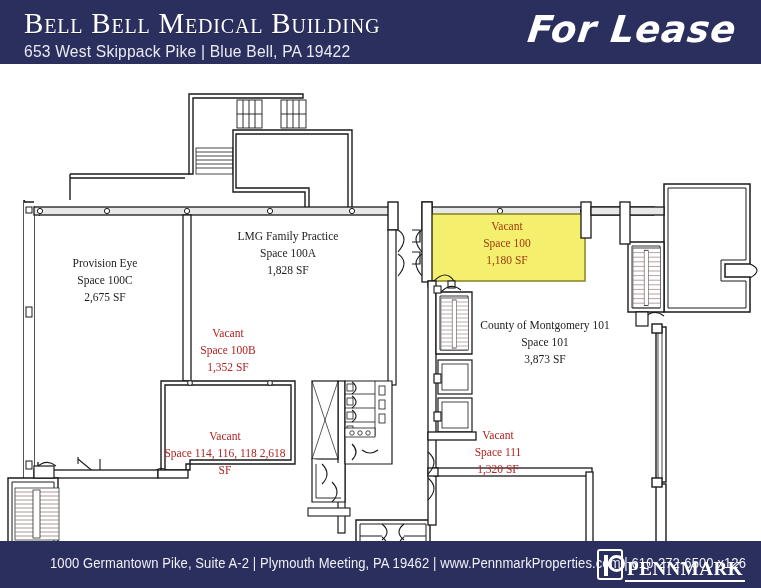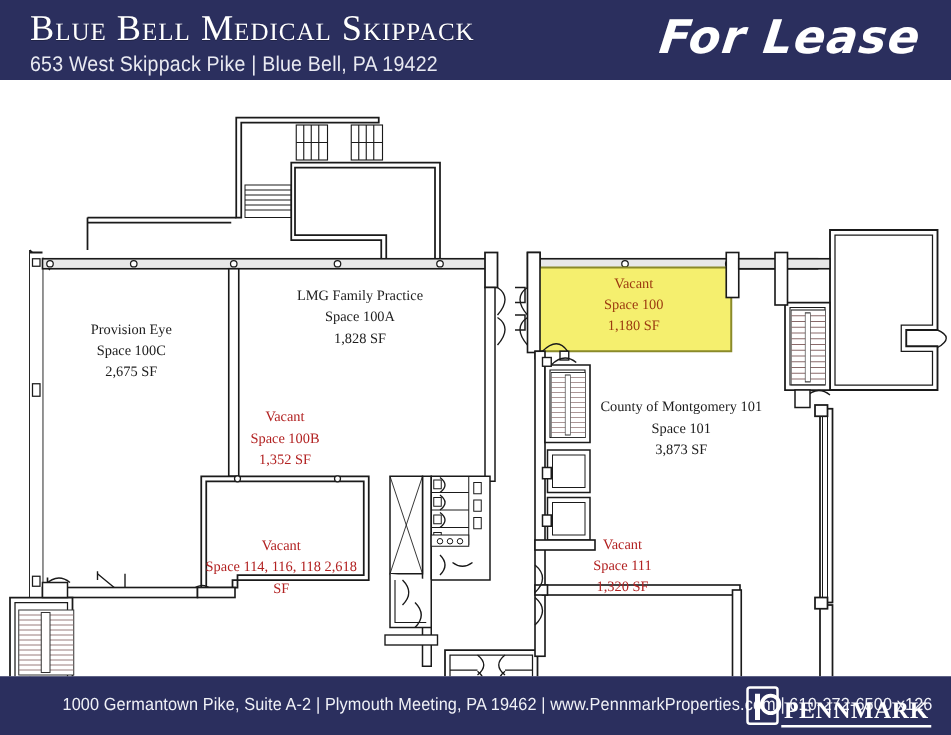--- a/index.html
+++ b/index.html
@@ -159,21 +159,21 @@
   }
   .plan-label.tenant { fill: #1c1c1c; }
   .plan-label.vacant { fill: #b22222; }
   .plan-label.vacant-hl { fill: #9c3a10; }
 </style>
 </head>
 <body>
 
 <div id="header">
   <div id="header-text-block">
-    <h1 id="building-title">Blue Bell Medical Skippack</h1>
+    <h1 id="building-title">Bell Bell Medical Building</h1>
     <div id="building-address">653 West Skippack Pike | Blue Bell, PA 19422</div>
   </div>
   <div id="for-lease">For Lease</div>
 </div>
 
 <div id="siteplan-badge">SITE PLAN</div>
 
 <div id="floorplan-wrap">
 <svg id="floorplan-svg" width="761" height="477" viewBox="0 0 761 477" xmlns="http://www.w3.org/2000/svg">
 

